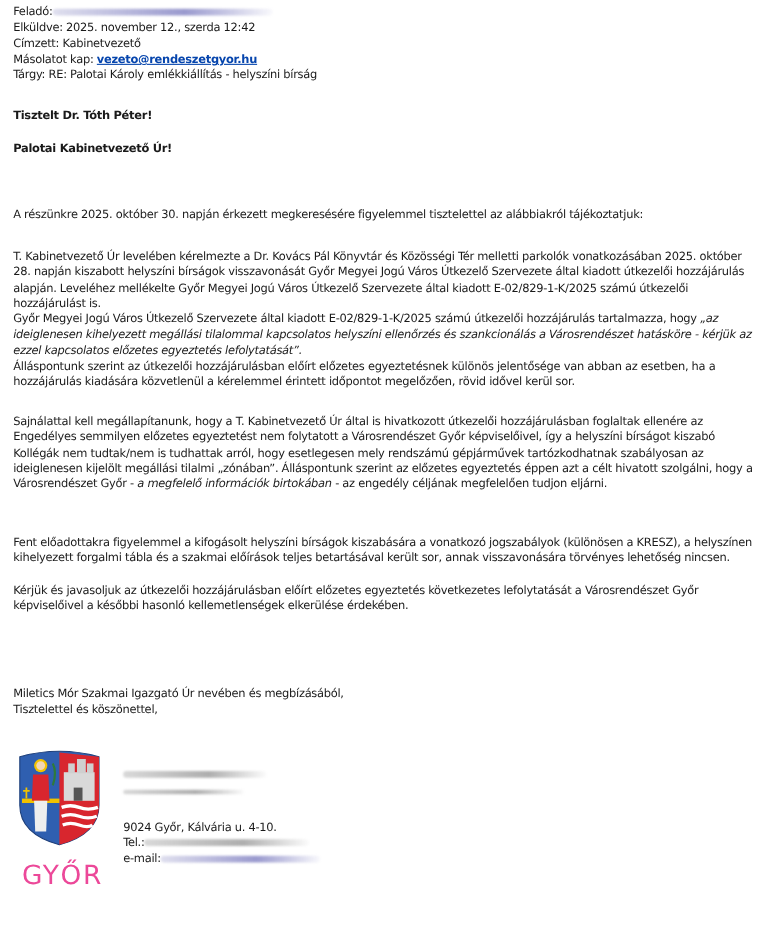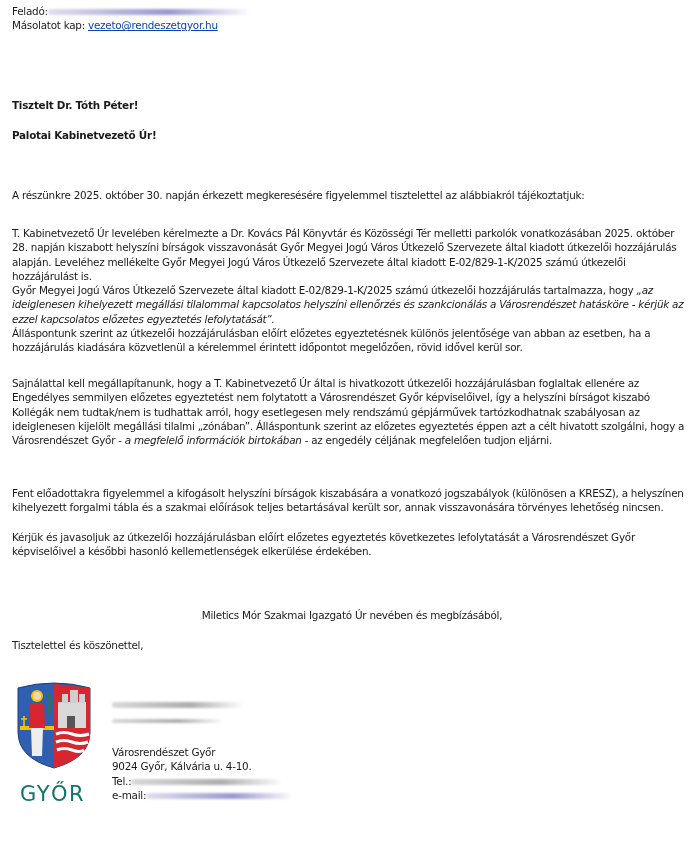--- a/index.html
+++ b/index.html
@@ -4,51 +4,60 @@
   <style>
     html, body { margin: 0; padding: 0; background: #ffffff; }
     body {
       width: 700px; height: 865px; overflow: hidden; position: relative;
       font-family: "DejaVu Sans", "Liberation Sans", sans-serif;
       font-size: 10.4px; color: #1a1a1a; letter-spacing: -0.25px;
     }
     .hdr { position: absolute; left: 12px; top: 4px; line-height: 14.3px; }
     .hdr .row { white-space: nowrap; }
     .hdr b { font-weight: normal; }
-    .link { color: #0645ad; text-decoration: underline; }
+    .link { color: #0645ad; text-decoration: underline; font-weight: bold; }
     .blur-line {
       display: inline-block; vertical-align: middle; height: 6px;
       background: linear-gradient(90deg, rgba(150,150,200,0.3), rgba(120,120,190,0.75) 60%, rgba(200,200,230,0.1));
       filter: blur(1.2px); border-radius: 3px;
     }
     .blur-gray {
       display: inline-block; vertical-align: middle; height: 6px;
       background: linear-gradient(90deg, rgba(160,160,160,0.4), rgba(140,140,140,0.7) 60%, rgba(220,220,220,0.1));
       filter: blur(1.2px); border-radius: 3px;
     }
     .body-text { position: absolute; left: 12px; width: 680px; line-height: 14.3px; }
     .p { margin: 0; }
     .greet { font-weight: bold; }
     i { font-style: italic; }
     .sig-block { position: absolute; left: 112px; top: 745px; line-height: 14.3px; }
     .logo { position: absolute; left: 12px; top: 680px; width: 84px; }
     .gyor-text {
-      position: absolute; left: 20px; top: 782px; font-size: 21px; color: #0f766e;
+      position: absolute; left: 20px; top: 782px; font-size: 24px; color: #ec4899;
       letter-spacing: 1.5px; font-family: "DejaVu Sans", sans-serif;
     }
   </style>
 </head>
 <body>
 
 <div class="hdr">
   <div class="row">
     <b>Feladó:</b><span class="blur-line" style="width:200px;"></span>
   </div>
   <div class="row">
+    <b>Elküldve:</b> <span>2025. november 12., szerda 12:42</span>
+  </div>
+  <div class="row">
+    <b>Címzett:</b> <span>Kabinetvezető</span>
+  </div>
+  <div class="row">
     <b>Másolatot kap:</b> <span class="link">vezeto@rendeszetgyor.hu</span>
+  </div>
+  <div class="row">
+    <b>Tárgy:</b> <span>RE: Palotai Károly emlékkiállítás - helyszíni bírság</span>
   </div>
 </div>
 
 <div class="body-text" style="top:98px;">
   <p class="p greet">Tisztelt Dr. Tóth Péter!</p>
 </div>
 <div class="body-text" style="top:128px;">
   <p class="p greet">Palotai Kabinetvezető Úr!</p>
 </div>
 
@@ -70,21 +79,21 @@
 </div>
 
 <div class="body-text" style="top:486px;">
   <p class="p">Fent előadottakra figyelemmel a kifogásolt helyszíni bírságok kiszabására a vonatkozó jogszabályok (különösen a KRESZ), a helyszínen kihelyezett forgalmi tábla és a szakmai előírások teljes betartásával került sor, annak visszavonására törvényes lehetőség nincsen.</p>
 </div>
 
 <div class="body-text" style="top:530px;">
   <p class="p">Kérjük és javasoljuk az útkezelői hozzájárulásban előírt előzetes egyeztetés következetes lefolytatását a Városrendészet Győr képviselőivel a későbbi hasonló kellemetlenségek elkerülése érdekében.</p>
 </div>
 
-<div class="body-text" style="top:608px;text-align:center;">
+<div class="body-text" style="top:624px;">
   <p class="p">Miletics Mór Szakmai Igazgató Úr nevében és megbízásából,</p>
 </div>
 <div class="body-text" style="top:638px;">
   <p class="p">Tisztelettel és köszönettel,</p>
 </div>
 
 <svg class="logo" viewBox="0 0 84 90" width="84" height="90">
   <path d="M6 8 Q42 -2 78 8 L78 52 Q78 78 42 88 Q6 78 6 52 Z" fill="#2f5fb0" stroke="#1e3f7a" stroke-width="1"></path>
   <path d="M42 4 L78 8 L78 52 Q78 78 42 88 Z" fill="#d8262e"></path>
   <rect x="46" y="22" width="28" height="26" fill="#d9d9d9"></rect>
@@ -106,17 +115,16 @@
 <div class="gyor-text">GYŐR</div>
 
 <div style="position:absolute; left:112px; top:698px;">
   <span class="blur-gray" style="width:130px;"></span>
 </div>
 <div style="position:absolute; left:112px; top:714px;">
   <span class="blur-gray" style="width:110px; height:4px;"></span>
 </div>
 
 <div class="sig-block">
-  <div>Városrendészet Győr</div>
   <div>9024 Győr, Kálvária u. 4-10.</div>
   <div><span>Tel.:</span><span class="blur-gray" style="width:150px;"></span></div>
   <div><span>e-mail:</span><span class="blur-line" style="width:145px;"></span></div>
 </div>
 
 </body></html>

